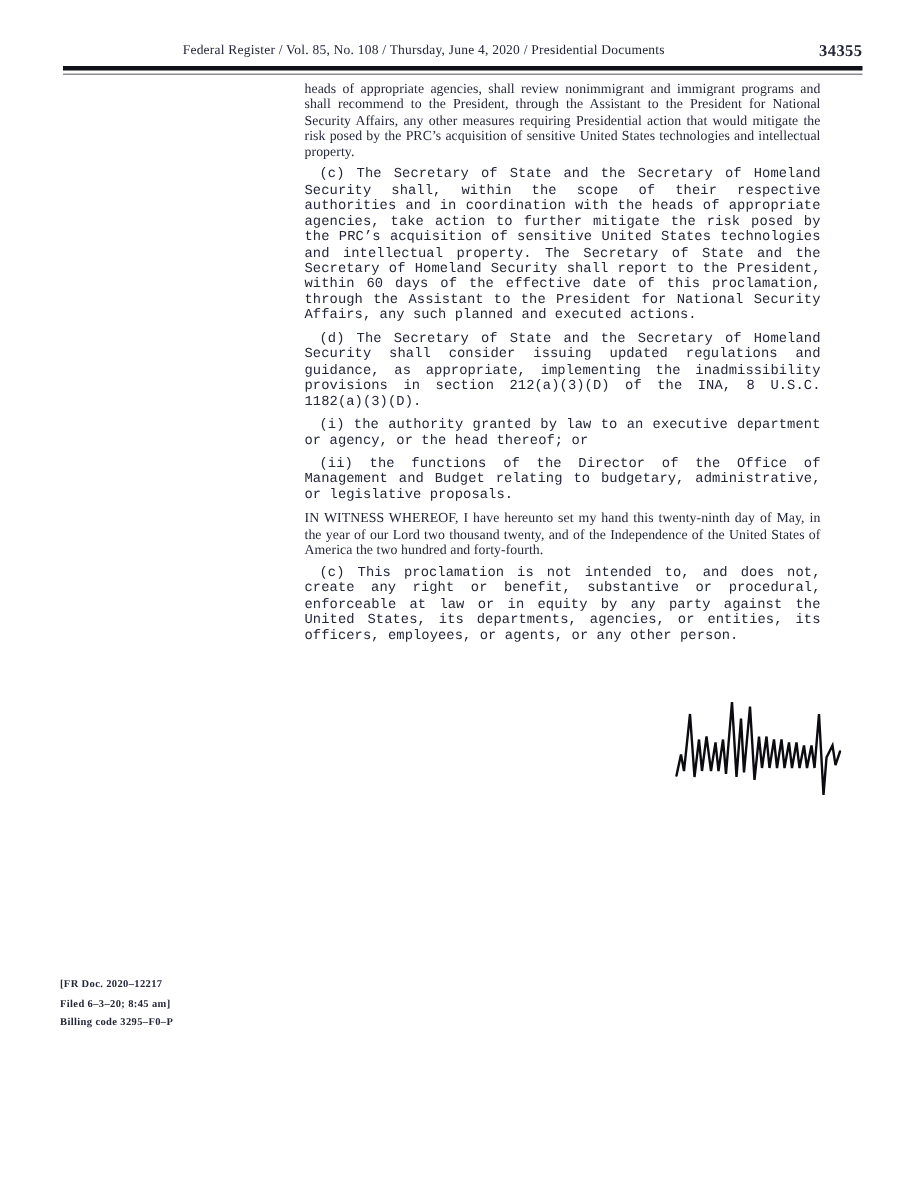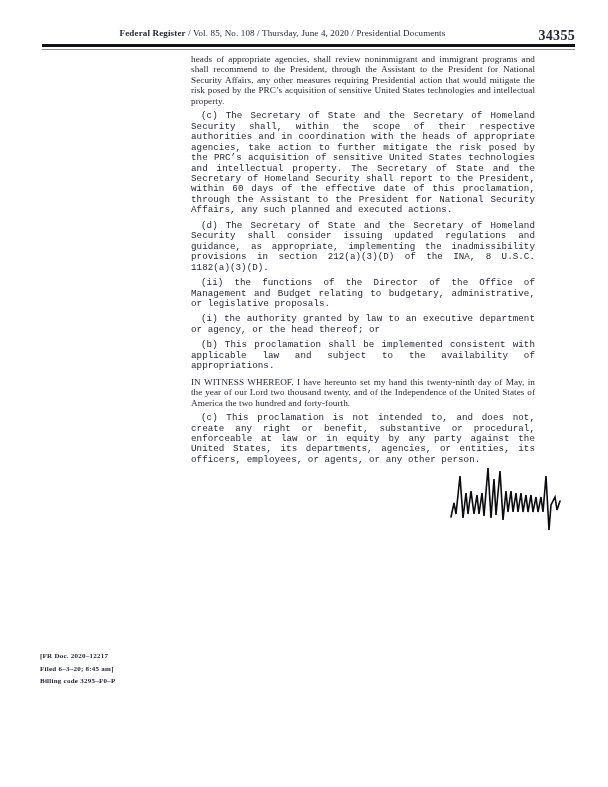--- a/index.html
+++ b/index.html
@@ -22,45 +22,45 @@
     position:absolute;
     left:0; right:52px;
     text-align:center;
     white-space:nowrap;
     letter-spacing:0.15px;
   }
   .fr-page-number {
     position:absolute;
     right:0; top:0;
     font-weight:bold;
-    font-size:14px;
+    font-size:11px;
     letter-spacing:0.3px;
   }
   .rule-black {
     position:absolute;
     top:44px; left:42px; width:533px; height:2.6px;
     background:#101118;
   }
   .rule-gray {
     position:absolute;
     top:49px; left:42px; width:533px; height:1.3px;
     background:#8a8c92;
   }
   
   .body-col {
     position:absolute;
-    left:191px; top:54px; width:344px;
+    left:203px; top:54px; width:344px;
     font-size:9.2px;
     line-height:10.45px;
     text-align:justify;
     letter-spacing:0.05px;
   }
   .para { margin:0 0 5px 0; }
   .para.indent { text-indent:10px;font-family:Liberation Mono, monospace; }
-  .bold { font-weight:bold; }
+  .bold { font-weight:normal; }
   .italic { font-style:italic; }
   
   .signature-wrap {
     position:absolute;
     left:449px; top:463px;
     width:120px; height:72px;
   }
   
   .fr-footer {
     position:absolute;
@@ -87,25 +87,24 @@
 
   <div class="body-col">
 
     <p class="para"><span>heads of appropriate agencies, shall review nonimmigrant and immigrant programs and shall recommend to the President, through the Assistant to the President for National Security Affairs, any other measures requiring Presidential action that would mitigate the risk posed by the PRC’s acquisition of sensitive United States technologies and intellectual property.</span></p>
 
     <p class="para indent"><span>(c) The Secretary of State and the Secretary of Homeland Security shall, within the scope of their respective authorities and in coordination with the heads of appropriate agencies, take action to further mitigate the risk posed by the PRC’s acquisition of sensitive United States technologies and intellectual property. The Secretary of State and the Secretary of Homeland Security shall report to the President, within 60 days of the effective date of this proclamation, through the Assistant to the President for National Security Affairs, any such planned and executed actions.</span></p>
 
     <p class="para indent"><span>(d) The Secretary of State and the Secretary of Homeland Security shall consider issuing updated regulations and guidance, as appropriate, implementing the inadmissibility provisions in section 212(a)(3)(D) of the INA, 8 U.S.C. 1182(a)(3)(D).</span></p>
 
 
+    <p class="para indent"><span>(i) the authority granted by law to an executive department or agency, or the head thereof; or</span></p>
+
     <p class="para indent"><span>(ii) the functions of the Director of the Office of Management and Budget relating to budgetary, administrative, or legislative proposals.</span></p>
 
-    <p class="para indent"><span>(i) the authority granted by law to an executive department or agency, or the head thereof; or</span></p>
-
-    <p class="para indent"><span>(b) This proclamation shall be implemented consistent with applicable law and subject to the availability of appropriations.</span></p>
 
     <p class="para"><span>IN WITNESS WHEREOF, I have hereunto set my hand this twenty-ninth day of May, in the year of our Lord two thousand twenty, and of the Independence of the United States of America the two hundred and forty-fourth.</span></p>
 
     <p class="para indent"><span>(c) This proclamation is not intended to, and does not, create any right or benefit, substantive or procedural, enforceable at law or in equity by any party against the United States, its departments, agencies, or entities, its officers, employees, or agents, or any other person.</span></p>
 
   </div>
 
   <div class="signature-wrap">
     <svg width="120" height="72" viewBox="0 0 120 72" xmlns="http://www.w3.org/2000/svg">
       <polyline points="2,54 5,40 7,51 11,13 14,55 17,30 19,51 22,28 25,51 28,32 30,51 33,30 35,53 39,5 42,55 45,16 47,52 51,8 54,57 57,28 59,49 62,28 64,49 67,30 69,49 72,30 74,49 77,32 79,49 82,32 84,49 87,34 89,49 92,34 94,49 97,13 100,67 102,42 106,34 108,47 111,38" fill="none" stroke="#0b0b10" stroke-width="1.6" stroke-linejoin="miter" stroke-linecap="round"></polyline>

